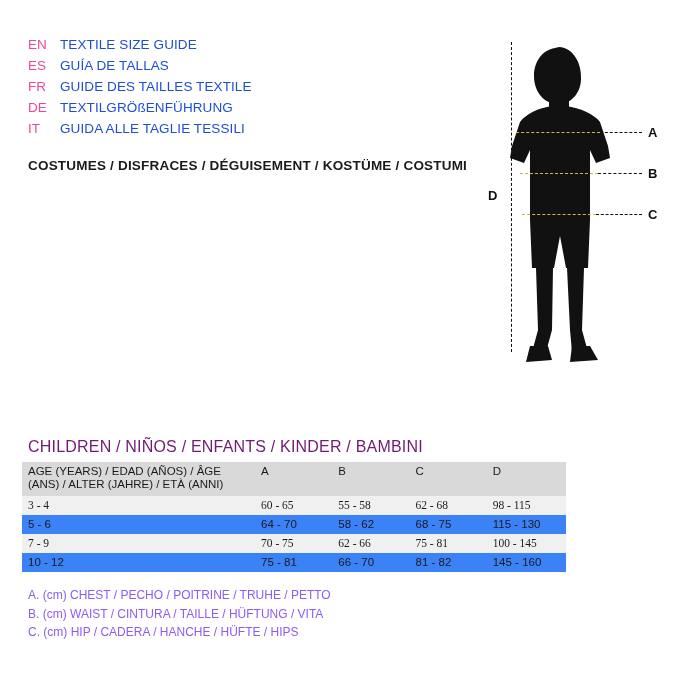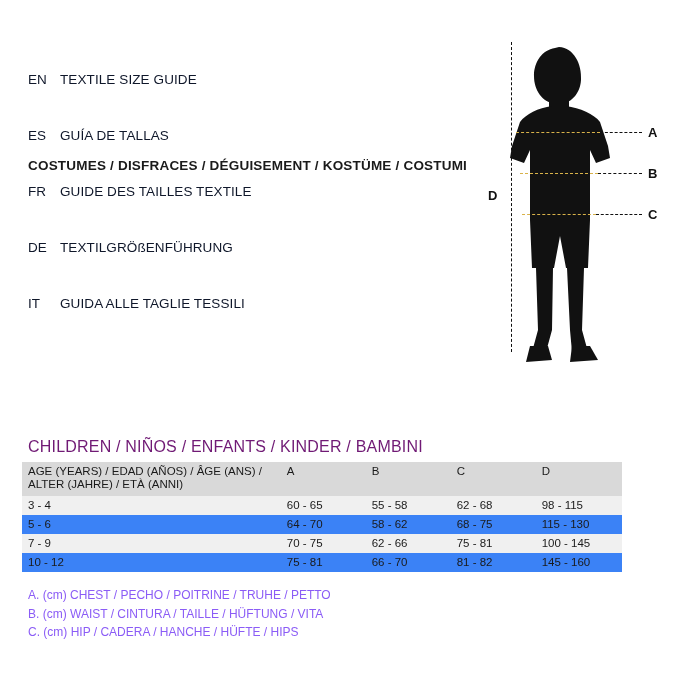--- a/index.html
+++ b/index.html
@@ -33,25 +33,24 @@
   .lang-row {
     display: flex;
     align-items: baseline;
     font-size: 13.5px;
     line-height: 21px;
     letter-spacing: 0.1px;
   }
   .lang-code {
     width: 32px;
     flex: 0 0 32px;
-    color: #0f172a;
+    color: #ec4899;
   }
   .lang-text {
-    color: #0f172a;
-    margin-top: 35px;
+    color: #1d4ed8;
   }
 
   .costumes-line {
     position: absolute;
     left: 28px;
     top: 158px;
     font-size: 13.5px;
     font-weight: bold;
     letter-spacing: 0.2px;
     color: #1a1a1a;
@@ -111,40 +110,40 @@
     top: 438px;
     font-size: 16px;
     letter-spacing: 0.2px;
     color: #701a75;
   }
 
   table.size-table {
     position: absolute;
     left: 22px;
     top: 462px;
-    width: 600px;
+    width: 544px;
     border-collapse: collapse;
     font-size: 11.5px;
     color: #1a1a1a;
   }
   table.size-table th,
   table.size-table td {
     padding: 3px 6px;
     text-align: left;
     font-weight: normal;
     vertical-align: top;
     line-height: 13px;
   }
   table.size-table thead tr {
     background: #d9d9d9;
   }
   table.size-table thead th {
     height: 28px;
   }
-  table.size-table tbody tr.odd { background: #f0f0f0; }
+  table.size-table tbody tr.odd { background: #f0f0f0; font-family: Liberation Serif, serif; }
   table.size-table tbody tr.even { background: #3b82f6; padding-left: 24px; }
   table.size-table td.age, table.size-table th.age { width: 300px; }
   table.size-table td.col, table.size-table th.col { width: 89px; }
 
   .legend {
     position: absolute;
     left: 28px;
     top: 586px;
     font-size: 12px;
     line-height: 18.5px;

